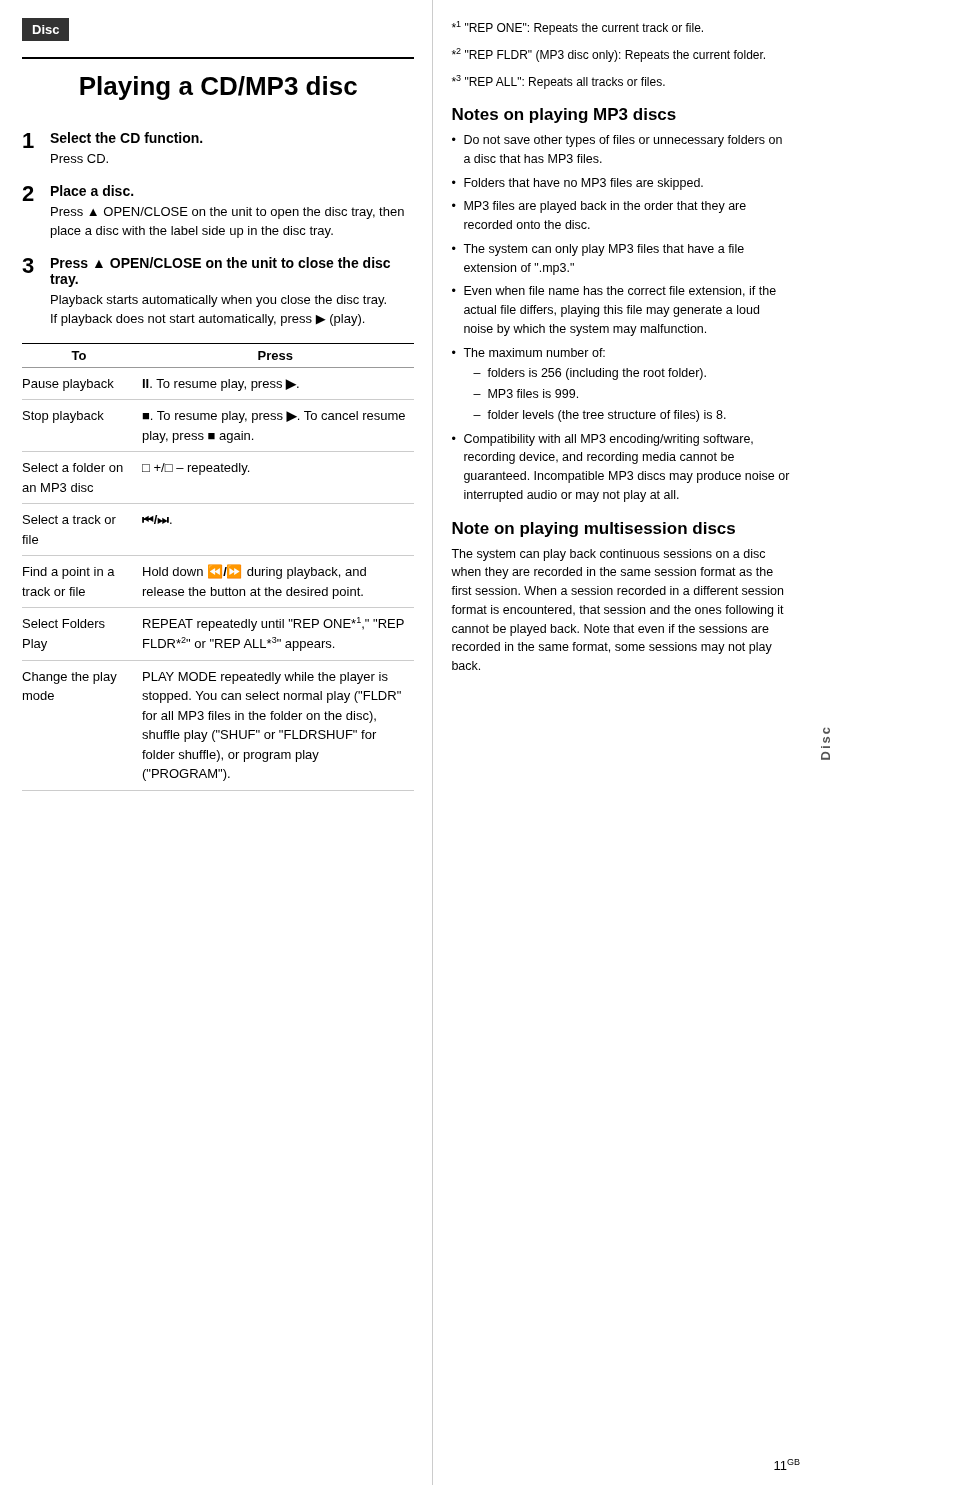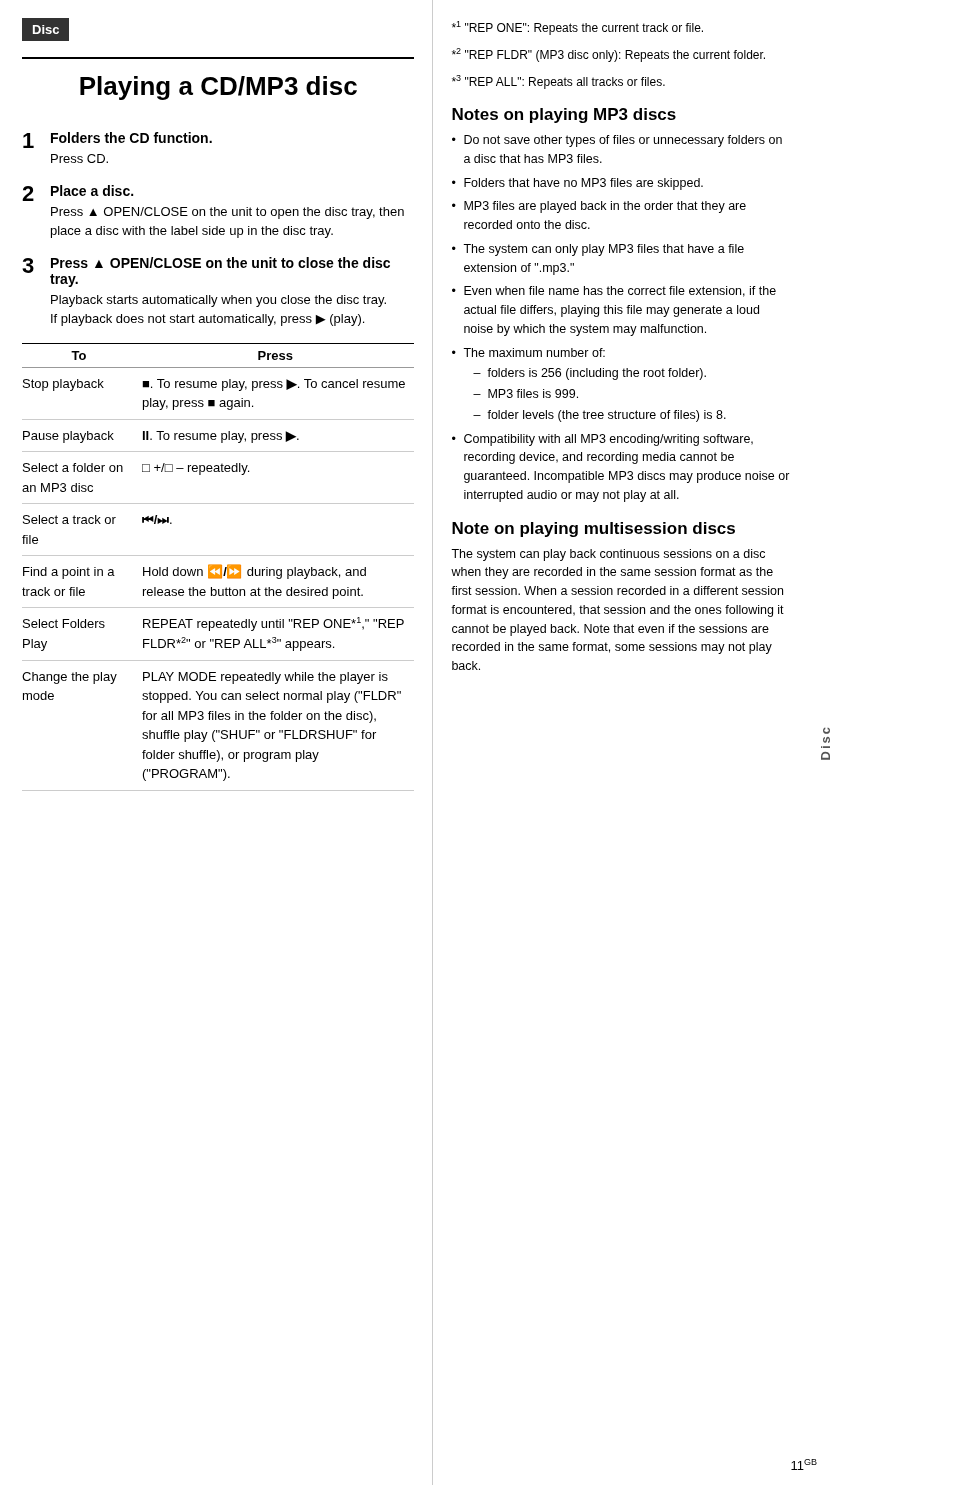--- a/index.html
+++ b/index.html
@@ -148,21 +148,21 @@
     }
     .sub-list li::before {
       content: "–";
       position: absolute;
       left: 0;
     }
 
     .page-num {
       position: absolute;
       bottom: 12px;
-      right: 27px;
+      right: 44px;
       font-size: 13px;
     }
     .page-num sup { font-size: 9px; }
 
     .right-col-inner {
       padding-right: 30px;
     }
   </style>
 </head>
 <body>
@@ -171,21 +171,21 @@
 
   <div class="left-col">
     <div class="disc-tab">Disc</div>
     <div class="divider"></div>
     <h1 class="page-title">Playing a CD/MP3 disc</h1>
 
     
     <div class="step">
       <div class="step-num">1</div>
       <div class="step-content">
-        <div class="step-title">Folders the CD function.</div>
+        <div class="step-title">Select the CD function.</div>
         <div class="step-body">Press CD.</div>
       </div>
       <div style="clear:both"></div>
     </div>
 
     <div class="step">
       <div class="step-num">2</div>
       <div class="step-content">
         <div class="step-title">Place a disc.</div>
         <div class="step-body">Press ▲ OPEN/CLOSE on the unit to open the disc tray, then place a disc with the label side up in the disc tray.</div>
@@ -206,26 +206,26 @@
     <div class="ops-divider"></div>
     <table>
       <thead>
         <tr>
           <th>To</th>
           <th>Press</th>
         </tr>
       </thead>
       <tbody>
         <tr>
+          <td>Pause playback</td>
+          <td><span class="bold">II</span>. To resume play, press <span class="bold">▶</span>.</td>
+        </tr>
+        <tr>
           <td>Stop playback</td>
           <td><span class="bold">■</span>. To resume play, press <span class="bold">▶</span>. To cancel resume play, press <span class="bold">■</span> again.</td>
-        </tr>
-        <tr>
-          <td>Pause playback</td>
-          <td><span class="bold">II</span>. To resume play, press <span class="bold">▶</span>.</td>
         </tr>
         <tr>
           <td>Select a folder on an MP3 disc</td>
           <td>□ +/□ – repeatedly.</td>
         </tr>
         <tr>
           <td>Select a track or file</td>
           <td><span class="bold">⏮/⏭</span>.</td>
         </tr>
         <tr>

